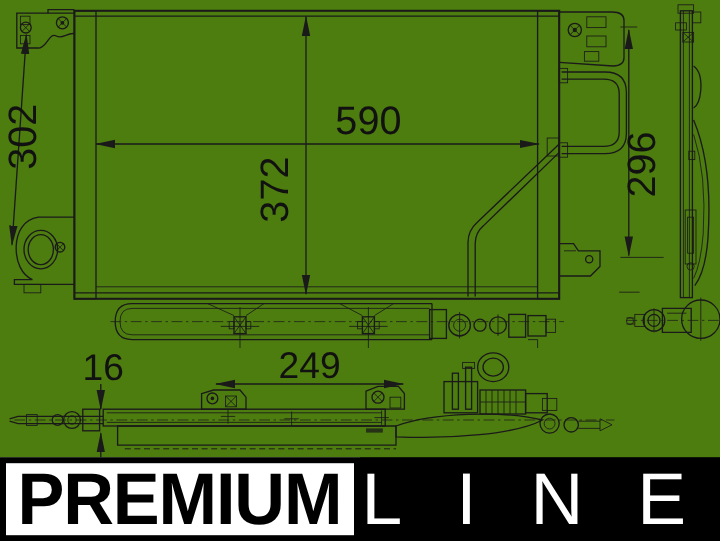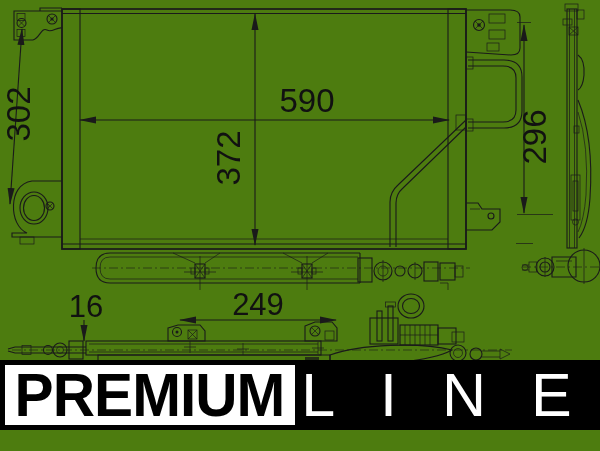--- a/index.html
+++ b/index.html
@@ -9,21 +9,21 @@
   .s   {stroke:#1a1a1a;fill:none;stroke-width:1.1;}
   .s15 {stroke:#1a1a1a;fill:none;stroke-width:1.7;}
   .thin{stroke:#1a1a1a;fill:none;stroke-width:0.7;}
   .dim {stroke:#1a1a1a;fill:none;stroke-width:1.1;}
   .axis{stroke:#1a1a1a;fill:none;stroke-width:0.6;stroke-dasharray:9 3 2 3;}
   .dash{stroke:#1a1a1a;fill:none;stroke-width:0.8;stroke-dasharray:5 3;}
   .fillb{fill:#1a1a1a;stroke:none;}
   .dlabel{font-family:"Liberation Sans","DejaVu Sans",sans-serif;font-size:33px;fill:#111;}
   .dlabel-sm{font-family:"Liberation Sans","DejaVu Sans",sans-serif;font-size:31px;fill:#111;}
 
-  .logo{position:absolute;left:0;top:360px;width:600px;height:70px;display:flex;align-items:center;}
+  .logo{position:absolute;left:0;top:381px;width:600px;height:70px;display:flex;align-items:center;}
   .premium-box{width:300px;height:70px;background:#fff;border:5px solid #000;box-sizing:border-box;
                display:flex;align-items:center;justify-content:center;}
   .premium-text{font-weight:bold;font-size:61px;color:#000;transform:scaleX(0.96);
                 letter-spacing:-1px;line-height:1;white-space:nowrap;}
   .line-box{width:300px;height:70px;background:#000;display:flex;align-items:center;
             justify-content:center;overflow:hidden;text-decoration:underline;}
   .line-text{font-weight:400;font-size:61px;color:#fff;letter-spacing:45px;text-indent:18px;
              line-height:1;white-space:nowrap;}
 </style>
 </head>

